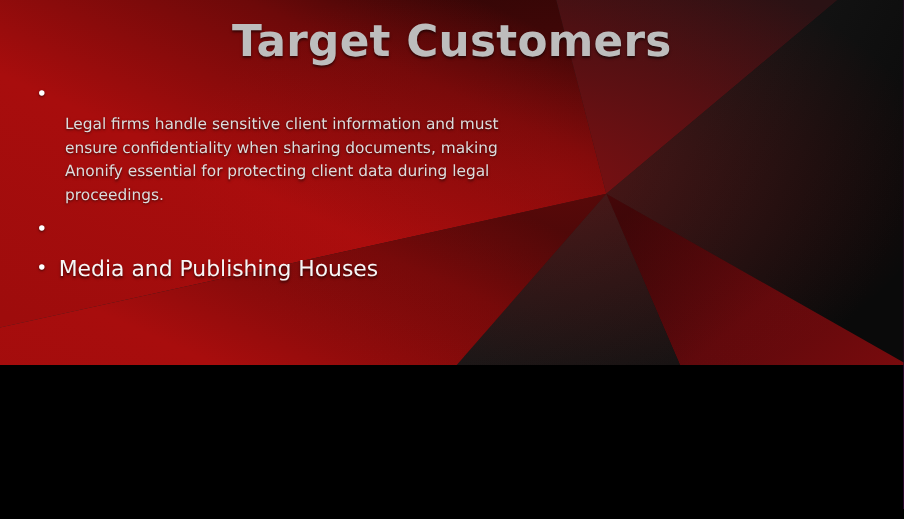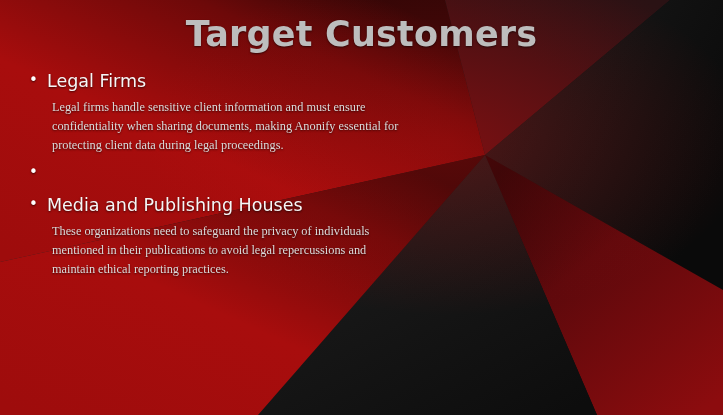--- a/index.html
+++ b/index.html
@@ -3,21 +3,21 @@
 <meta charset="utf-8">
 <style>
   html, body {
     margin: 0;
     padding: 0;
     background: #000;
   }
   #slide {
     position: relative;
     width: 723px;
-    height: 415px;
+    height: 292px;
     overflow: hidden;
     background: #a21caf;
     font-family: "DejaVu Sans", "Liberation Sans", sans-serif;
   }
   #bg {
     position: absolute;
     inset: 0;
     width: 723px;
     height: 415px;
   }
@@ -64,21 +64,20 @@
     position: relative;
     top: -2px;
   }
   .body {
     margin: 5px 0 0 23px;
     color: #dcdcdc;
     font-size: 12.3px;
     line-height: 1.55;
     max-width: 352px;
     text-shadow: 0 1px 2px rgba(0,0,0,0.6);
-    font-family: Liberation Serif, serif;
   }
 </style>
 </head>
 <body>
 
 <div id="slide">
 
   <svg id="bg" viewBox="0 0 723 415" preserveAspectRatio="none">
     <defs>
       <linearGradient id="gDark" x1="0" y1="0" x2="0.75" y2="1">
@@ -142,34 +141,32 @@
 
   <div id="content">
 
     <div class="title">Target Customers</div>
 
     <div class="blocks">
 
       <div class="block">
         <div class="head">
           <span class="bullet">•</span>
-          <span>Legal Firms</span>
         </div>
         <div class="body">Legal firms handle sensitive client information and must ensure confidentiality when sharing documents, making Anonify essential for protecting client data during legal proceedings.</div>
       </div>
 
       <div class="block">
         <div class="head">
           <span class="bullet">•</span>
         </div>
       </div>
 
       <div class="block">
         <div class="head">
           <span class="bullet">•</span>
           <span>Media and Publishing Houses</span>
         </div>
-        <div class="body">These organizations need to safeguard the privacy of individuals mentioned in their publications to avoid legal repercussions and maintain ethical reporting practices.</div>
       </div>
 
     </div>
   </div>
 </div>
 
 </body></html>

